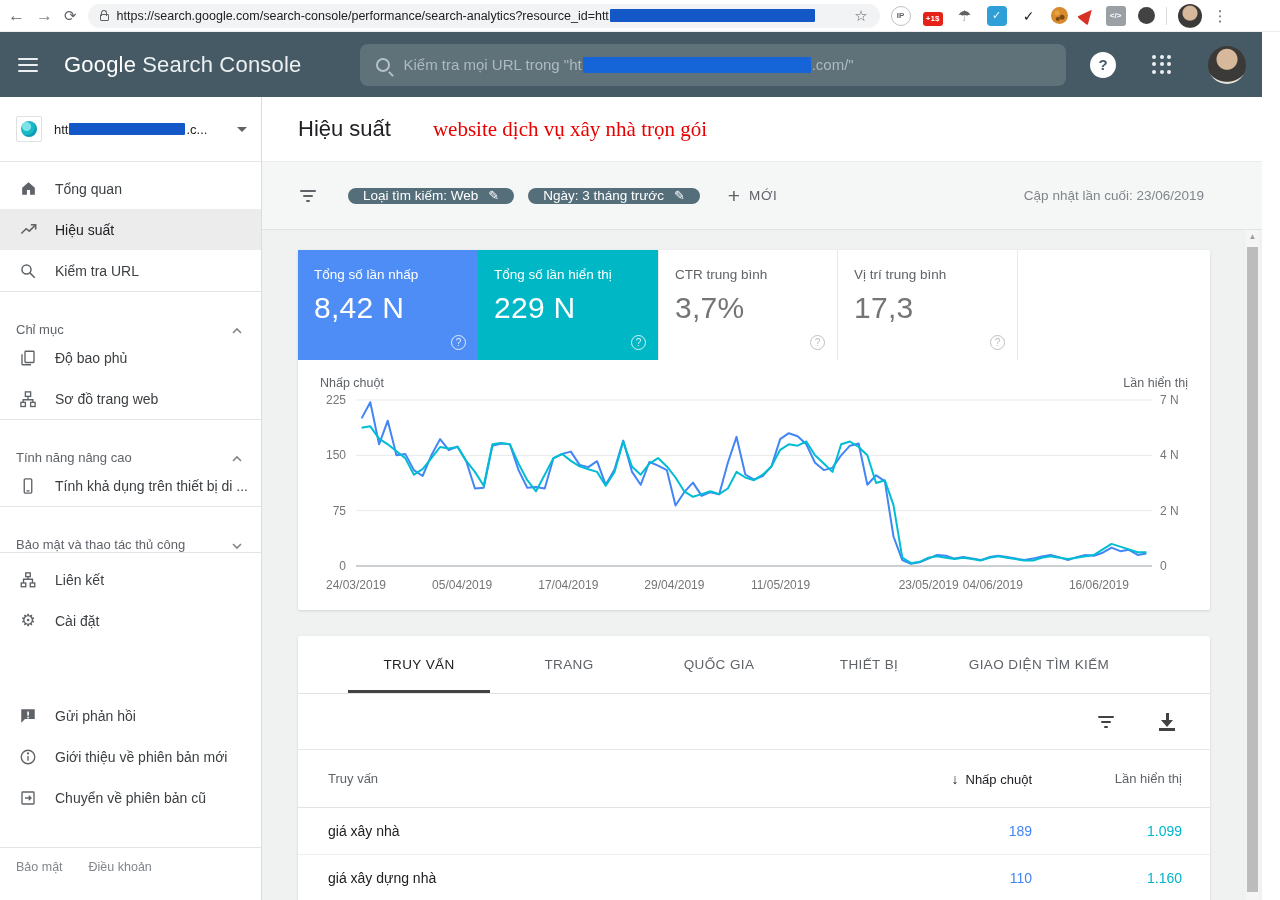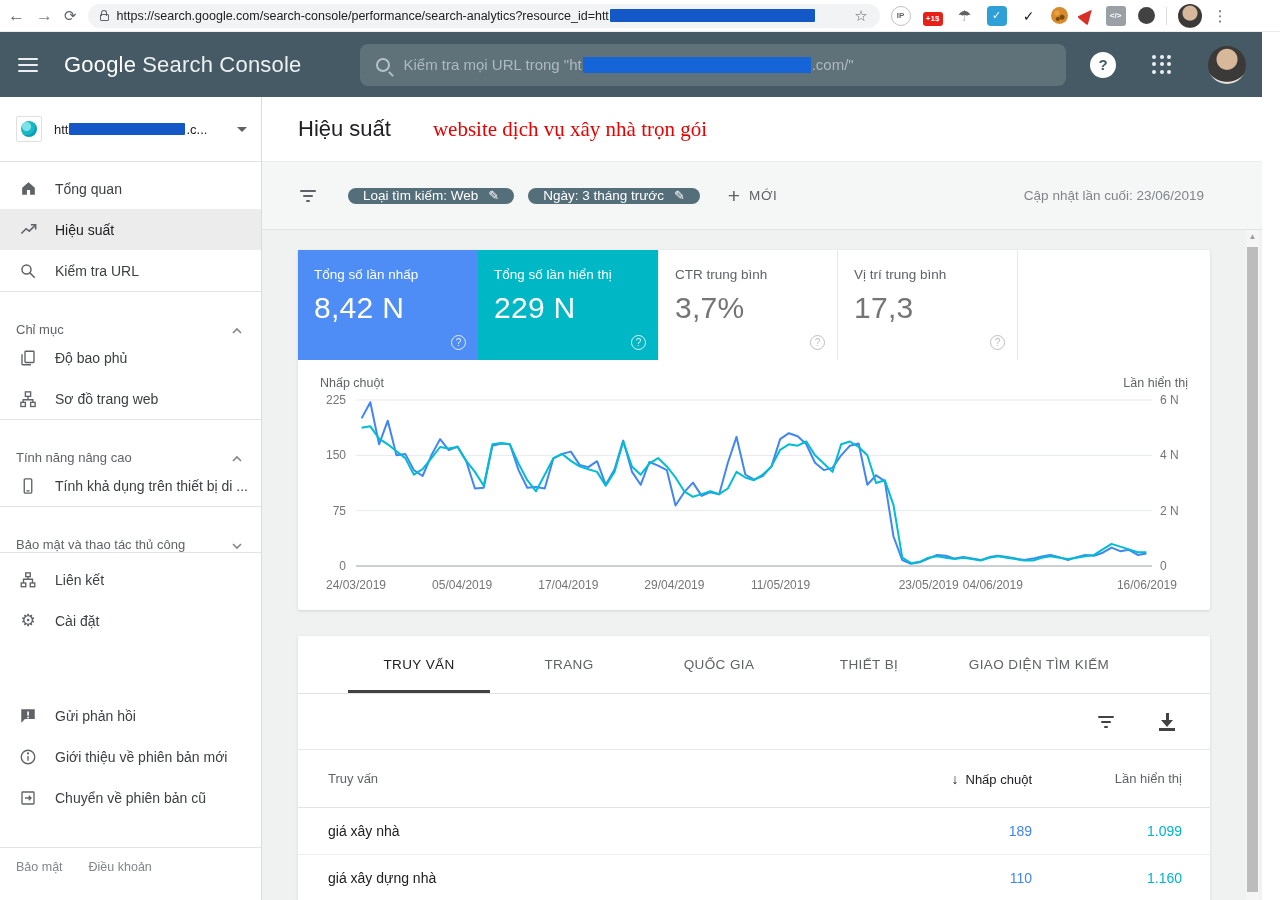--- a/index.html
+++ b/index.html
@@ -477,35 +477,35 @@
                 <svg id="chart-svg" viewBox="0 0 852 170" preserveAspectRatio="none">
                     <line x1="0" x2="852" y1="2" y2="2" stroke="#e7e9ea" stroke-width="1" vector-effect="non-scaling-stroke"></line>
                     <line x1="0" x2="852" y1="57.333333333333336" y2="57.333333333333336" stroke="#e7e9ea" stroke-width="1" vector-effect="non-scaling-stroke"></line>
                     <line x1="0" x2="852" y1="112.66666666666667" y2="112.66666666666667" stroke="#e7e9ea" stroke-width="1" vector-effect="non-scaling-stroke"></line>
                     <line x1="0" x2="852" y1="168" y2="168" stroke="#9aa0a6" stroke-width="1" vector-effect="non-scaling-stroke"></line>
                     <polyline points="6.0,20.4 15.3,4.2 24.7,46.3 34.0,22.7 43.3,57.3 52.7,55.9 62.0,72.1 71.3,78.0 80.7,57.3 90.0,41.1 99.3,52.2 108.7,48.5 118.0,63.2 127.3,90.5 136.7,89.8 146.0,47.7 155.3,45.5 164.7,46.3 174.0,72.1 183.3,89.8 192.7,89.1 202.0,90.5 211.3,60.3 220.7,55.9 230.0,53.6 239.3,66.9 248.7,69.1 258.0,63.2 267.3,86.8 276.7,71.4 286.0,42.6 295.3,73.6 304.7,86.8 314.0,64.0 323.3,67.7 332.7,72.1 342.0,107.5 351.3,94.2 360.7,84.6 370.0,97.9 379.3,94.2 388.7,96.4 398.0,64.7 407.3,38.9 416.7,76.5 426.0,81.7 435.3,78.0 444.7,68.4 454.0,41.1 463.3,35.2 472.7,38.2 482.0,46.3 491.3,64.7 500.7,72.1 510.0,69.9 519.3,57.3 528.7,47.7 538.0,45.5 547.3,86.8 556.7,77.3 566.0,83.2 575.3,138.5 584.7,162.1 594.0,165.8 603.3,164.3 612.7,160.6 622.0,156.9 631.3,157.7 640.7,160.6 650.0,159.1 659.3,160.6 668.7,162.1 678.0,159.1 687.3,157.7 696.7,159.1 706.0,160.6 715.3,162.1 724.7,160.6 734.0,158.4 743.3,156.9 752.7,159.1 762.0,162.1 771.3,159.1 780.7,156.9 790.0,157.7 799.3,154.7 808.7,149.6 818.0,153.2 827.3,151.8 836.7,156.9 846.0,155.5" fill="none" stroke="#4285f4" stroke-width="2" stroke-linejoin="round" vector-effect="non-scaling-stroke"></polyline>
                     <polyline points="6.0,29.7 15.3,28.3 24.7,40.7 34.0,46.3 43.3,53.2 52.7,60.1 62.0,76.7 71.3,71.2 80.7,60.1 90.0,49.0 99.3,50.4 108.7,49.0 118.0,62.9 127.3,73.9 136.7,87.8 146.0,46.3 155.3,44.9 164.7,46.3 174.0,65.6 183.3,82.2 192.7,93.3 202.0,76.7 211.3,60.1 220.7,56.0 230.0,62.9 239.3,68.4 248.7,71.2 258.0,73.9 267.3,87.8 276.7,73.9 286.0,43.5 295.3,68.4 304.7,76.7 314.0,65.6 323.3,60.1 332.7,68.4 342.0,79.5 351.3,93.3 360.7,98.8 370.0,96.1 379.3,93.3 388.7,96.1 398.0,90.5 407.3,73.9 416.7,79.5 426.0,82.2 435.3,76.7 444.7,68.4 454.0,51.8 463.3,46.3 472.7,47.7 482.0,43.5 491.3,57.3 500.7,65.6 510.0,73.9 519.3,46.3 528.7,43.5 538.0,49.0 547.3,57.3 556.7,85.0 566.0,82.2 575.3,107.1 584.7,159.7 594.0,165.2 603.3,163.8 612.7,159.7 622.0,158.3 631.3,159.7 640.7,161.1 650.0,159.7 659.3,161.1 668.7,162.5 678.0,159.7 687.3,158.3 696.7,159.7 706.0,161.1 715.3,162.5 724.7,162.5 734.0,159.7 743.3,158.3 752.7,159.7 762.0,161.1 771.3,159.7 780.7,158.3 790.0,156.9 799.3,151.4 808.7,145.9 818.0,148.6 827.3,151.4 836.7,154.2 846.0,154.2" fill="none" stroke="#00bdd4" stroke-width="2" stroke-linejoin="round" vector-effect="non-scaling-stroke"></polyline>
                   </svg>
               </div>
               <div class="yticks right" id="yticks-right">
-                  <span style="top: -5px;">6 N</span>
+                  <span style="top: -5px;">7 N</span>
                   <span style="top: 50.3333px;">4 N</span>
                   <span style="top: 105.667px;">2 N</span>
                   <span style="top: 161px;">0</span>
                 </div>
             </div>
             <div class="xlabels" id="xlabels">
                 <span style="left: 0%;">24/03/2019</span>
                 <span style="left: 13.33%;">05/04/2019</span>
                 <span style="left: 26.67%;">17/04/2019</span>
                 <span style="left: 40%;">29/04/2019</span>
                 <span style="left: 53.33%;">11/05/2019</span>
                 <span style="left: 66.67%; margin-left: 42px;">23/05/2019</span>
                 <span style="left: 80%;">04/06/2019</span>
-                <span style="left: 93.33%; margin-left: 48px;">16/06/2019</span>
+                <span style="left: 93.33%;">16/06/2019</span>
               </div>
           </div>
         </div>
 
         <div class="card table-card">
           <div class="tabs">
             <div class="tab active">TRUY VẤN</div>
             <div class="tab">TRANG</div>
             <div class="tab">QUỐC GIA</div>
             <div class="tab">THIẾT BỊ</div>

